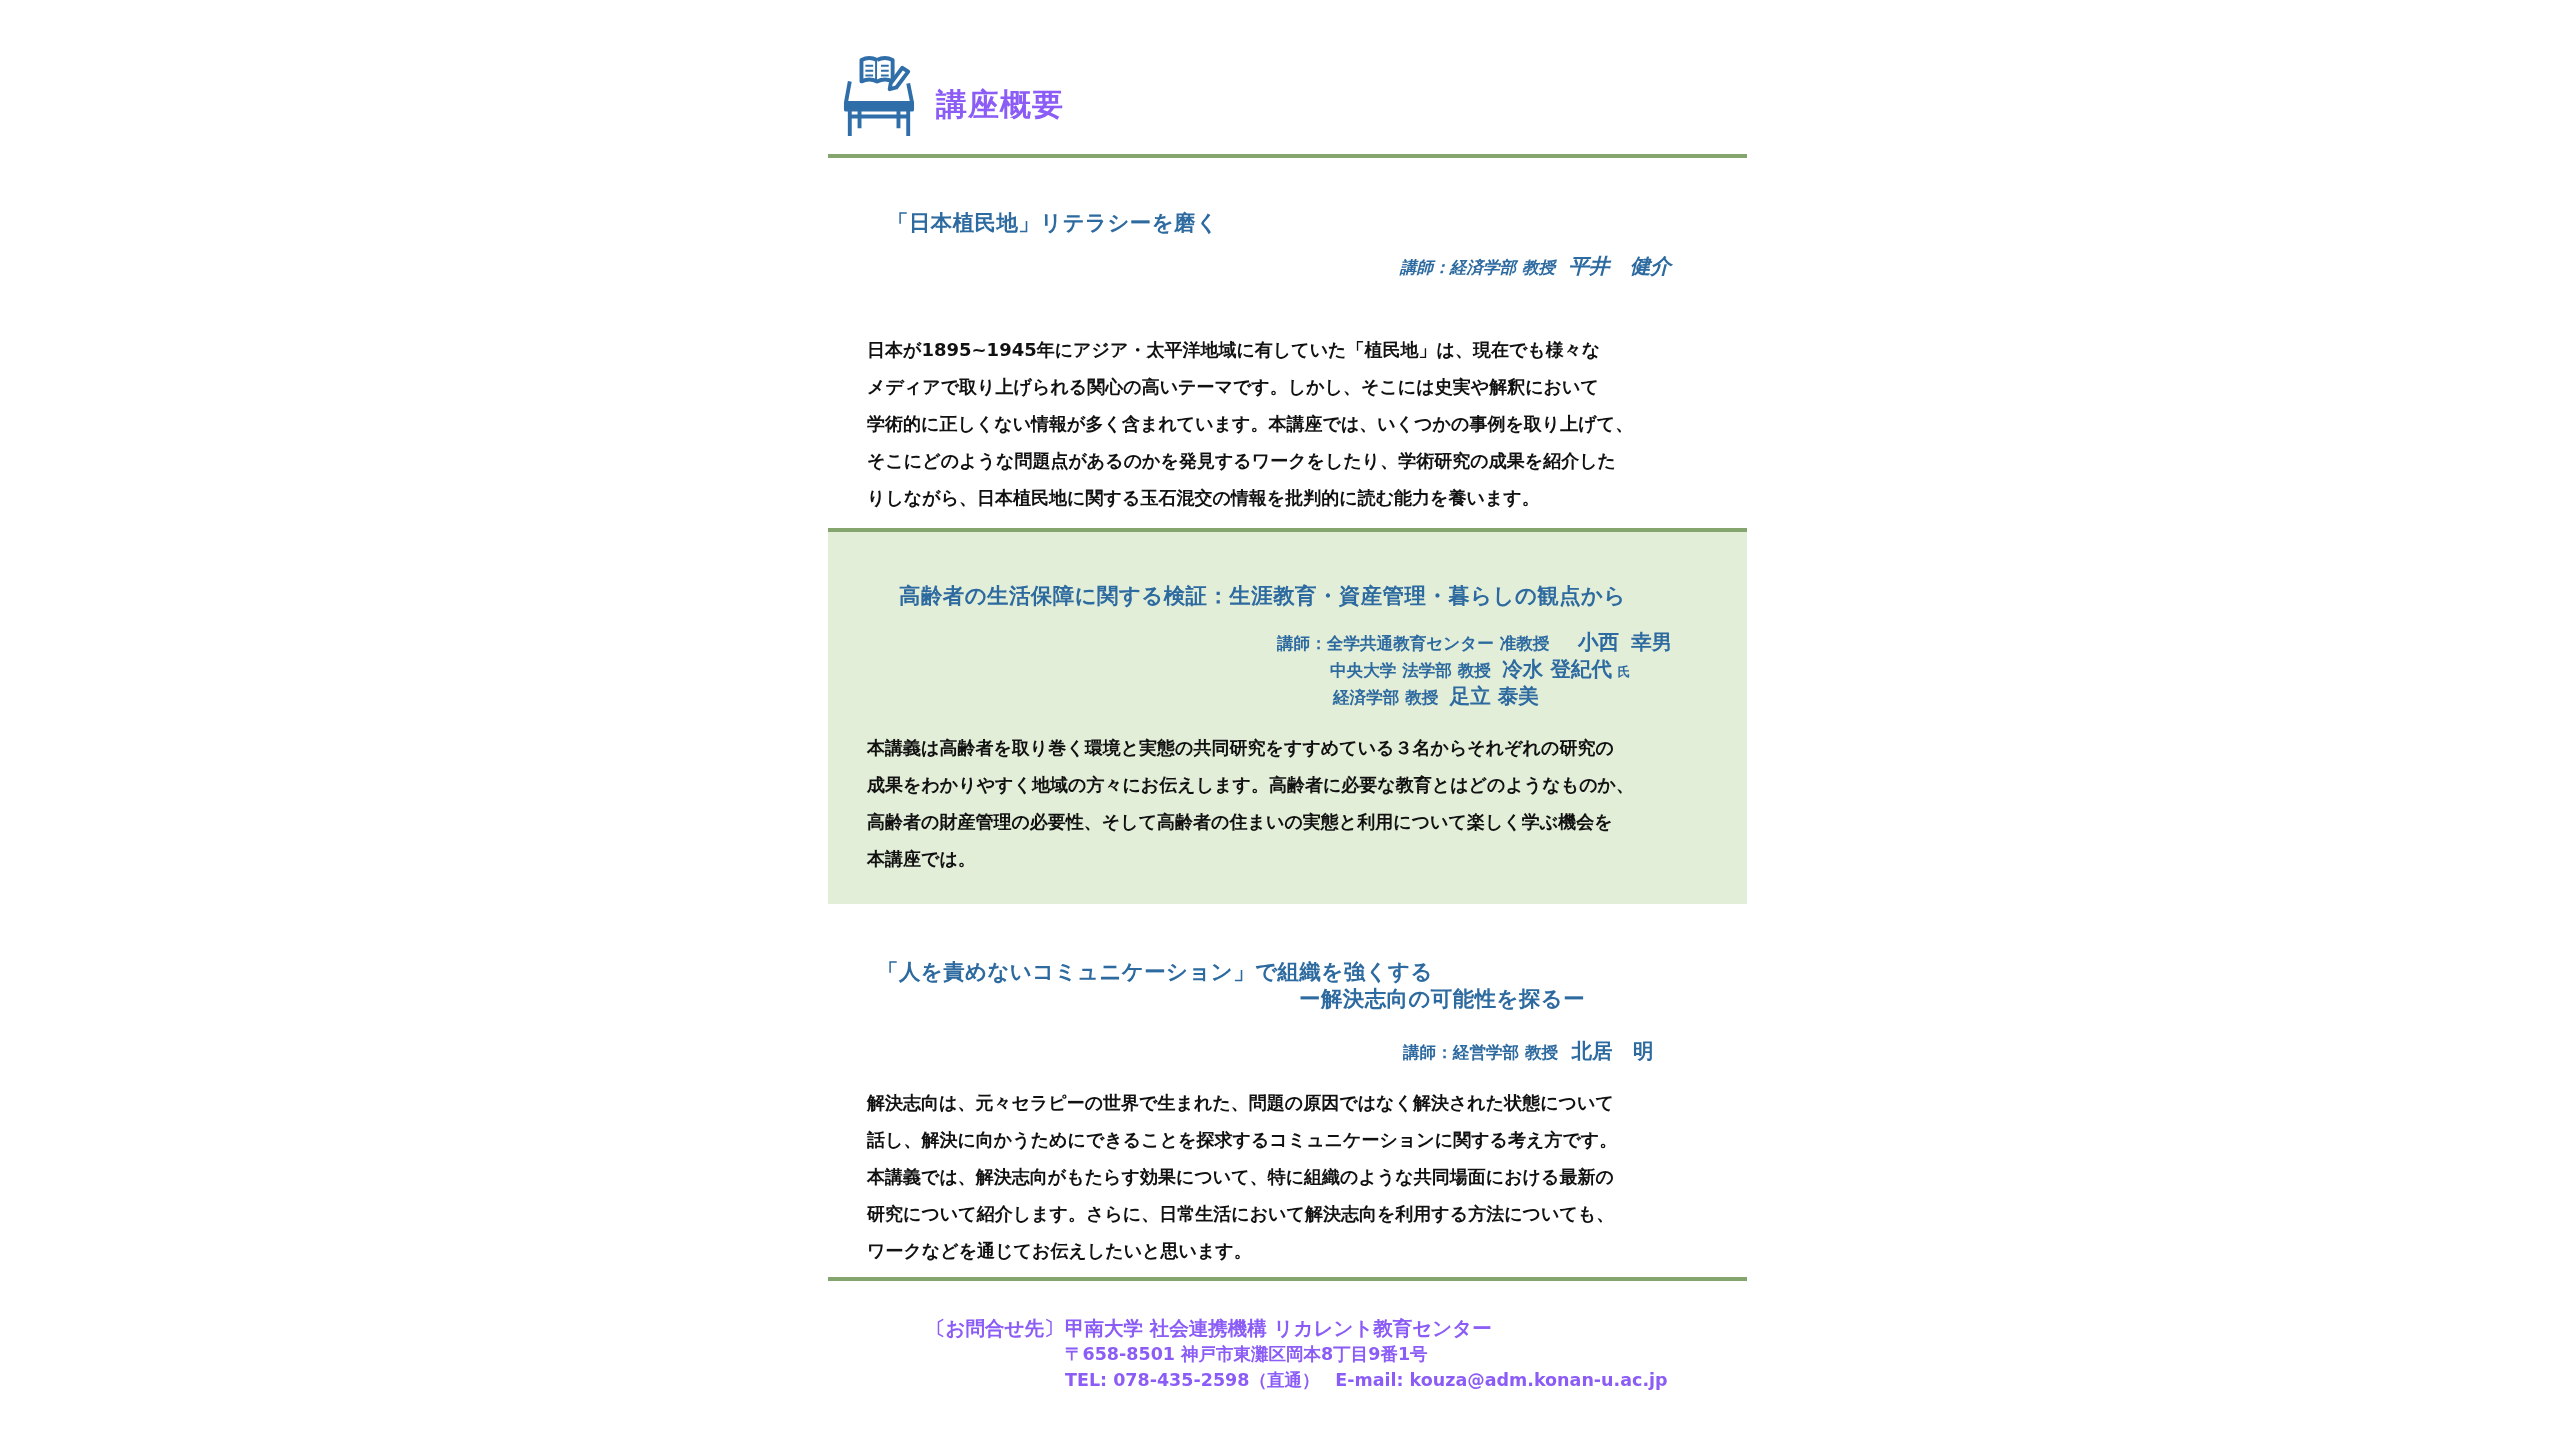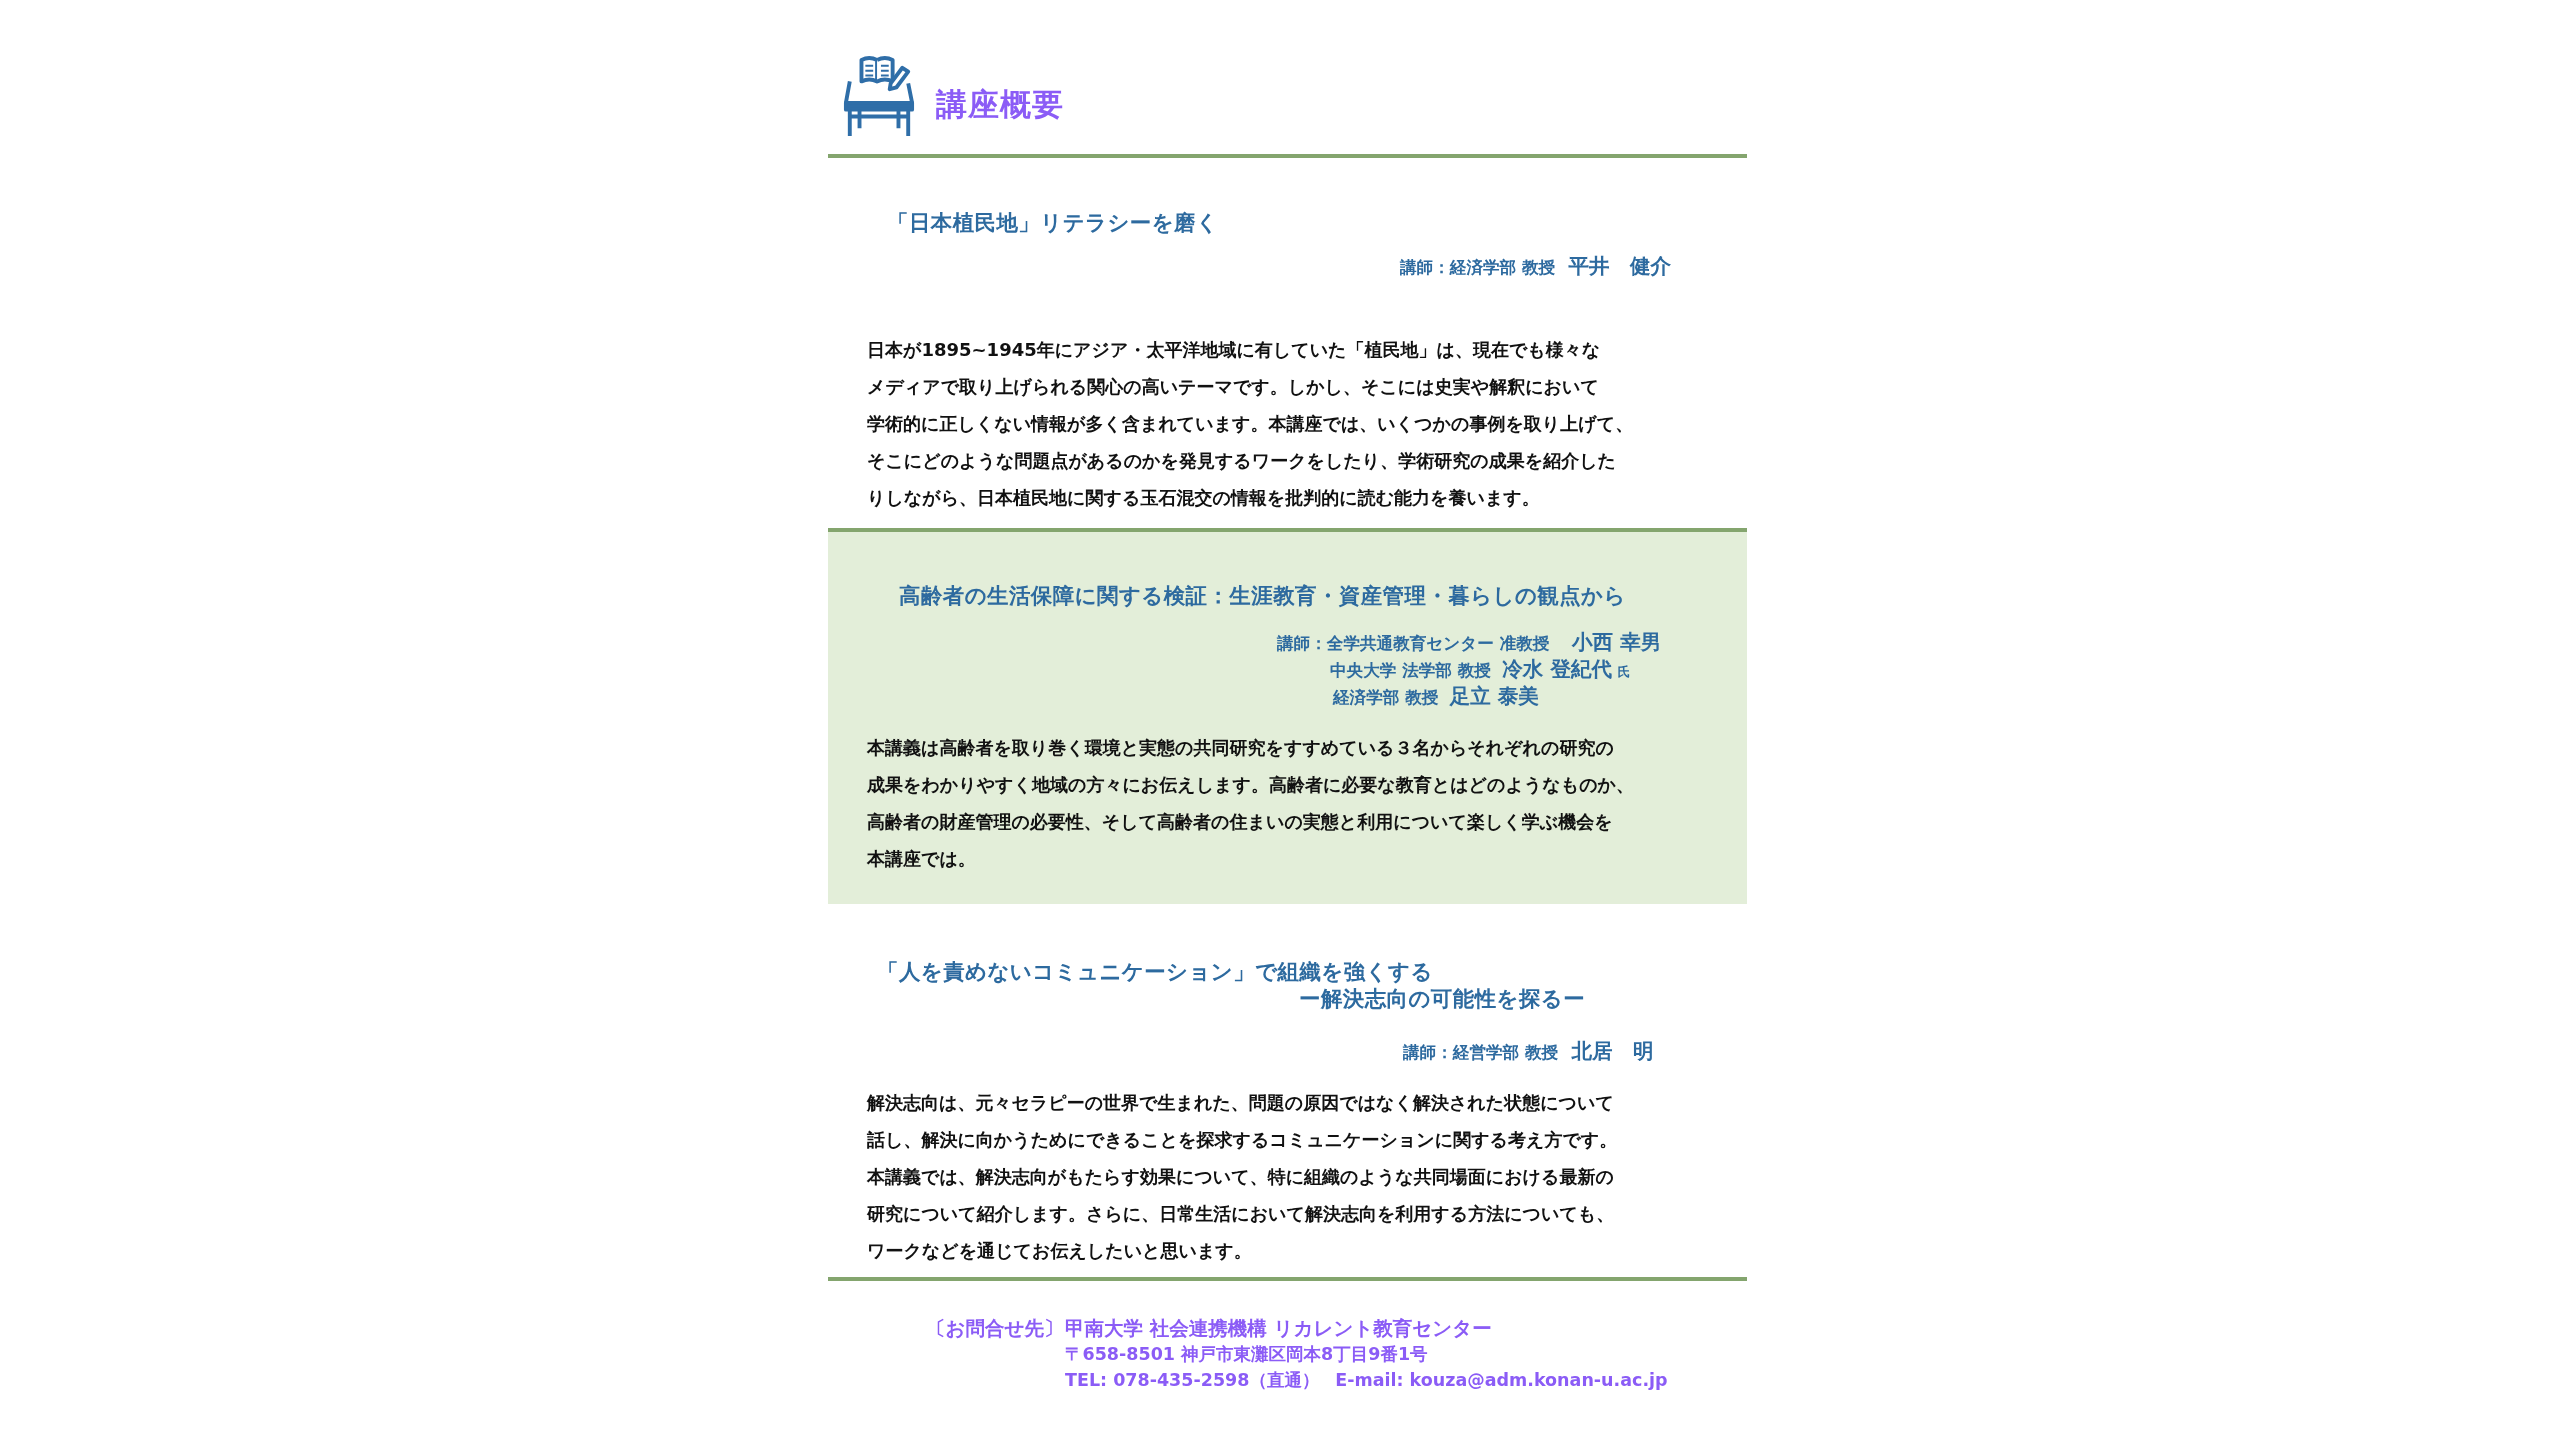--- a/index.html
+++ b/index.html
@@ -37,38 +37,38 @@
       <rect x="4" y="50" width="68" height="7" fill="#2f6ea8"></rect>
 
       <path d="M8 57 L8 84 M68 57 L68 84 M18 57 L18 76 M58 57 L58 76 M8 64 L68 64"></path>
     </g>
   </svg>
 </div>
 <div id="page-heading" class="abs">講座概要</div>
 <div class="rule" style="top:154px;"></div>
 
 <div class="abs sec-title" style="left:887px; top:208px;">「日本植民地」リテラシーを磨く</div>
-<div class="abs instr" style="left:1400px; top:252px;">
+<div class="abs instr" style="left:1400px; top:252px;font-style:italic;">
   <span class="lbl">講師：経済学部 教授</span>
   <span class="nm" style="margin-left:7.8px;">平井　健介</span>
 </div>
 <div class="body-text" style="top:310px;margin-top:21px;">
   <div>日本が1895~1945年にアジア・太平洋地域に有していた「植民地」は、現在でも様々な</div>
   <div>メディアで取り上げられる関心の高いテーマです。しかし、そこには史実や解釈において</div>
   <div>学術的に正しくない情報が多く含まれています。本講座では、いくつかの事例を取り上げて、</div>
   <div>そこにどのような問題点があるのかを発見するワークをしたり、学術研究の成果を紹介した</div>
   <div>りしながら、日本植民地に関する玉石混交の情報を批判的に読む能力を養います。</div>
 </div>
 
 <div id="green-box"></div>
 <div class="rule" style="top:528px;"></div>
 <div class="abs sec-title" style="left:899px; top:581px;">高齢者の生活保障に関する検証：生涯教育・資産管理・暮らしの観点から</div>
 <div class="abs instr" style="left:1277px; top:628px;">
   <span class="lbl">講師：全学共通教育センター 准教授</span>
-  <span class="nm" style="margin-left:17px;">小西 幸男</span>
+  <span class="nm" style="margin-left:23px;font-family:Liberation Mono, monospace;">小西 幸男</span>
 </div>
 <div class="abs instr" style="left:1330px; top:655px;">
   <span class="lbl">中央大学 法学部 教授</span>
   <span class="nm" style="margin-left:5.8px;">冷水 登紀代</span>
   <span class="suf">氏</span>
 </div>
 <div class="abs instr" style="left:1333px; top:682px;">
   <span class="lbl">経済学部 教授</span>
   <span class="nm" style="margin-left:5.8px;">足立 泰美</span>
 </div>

